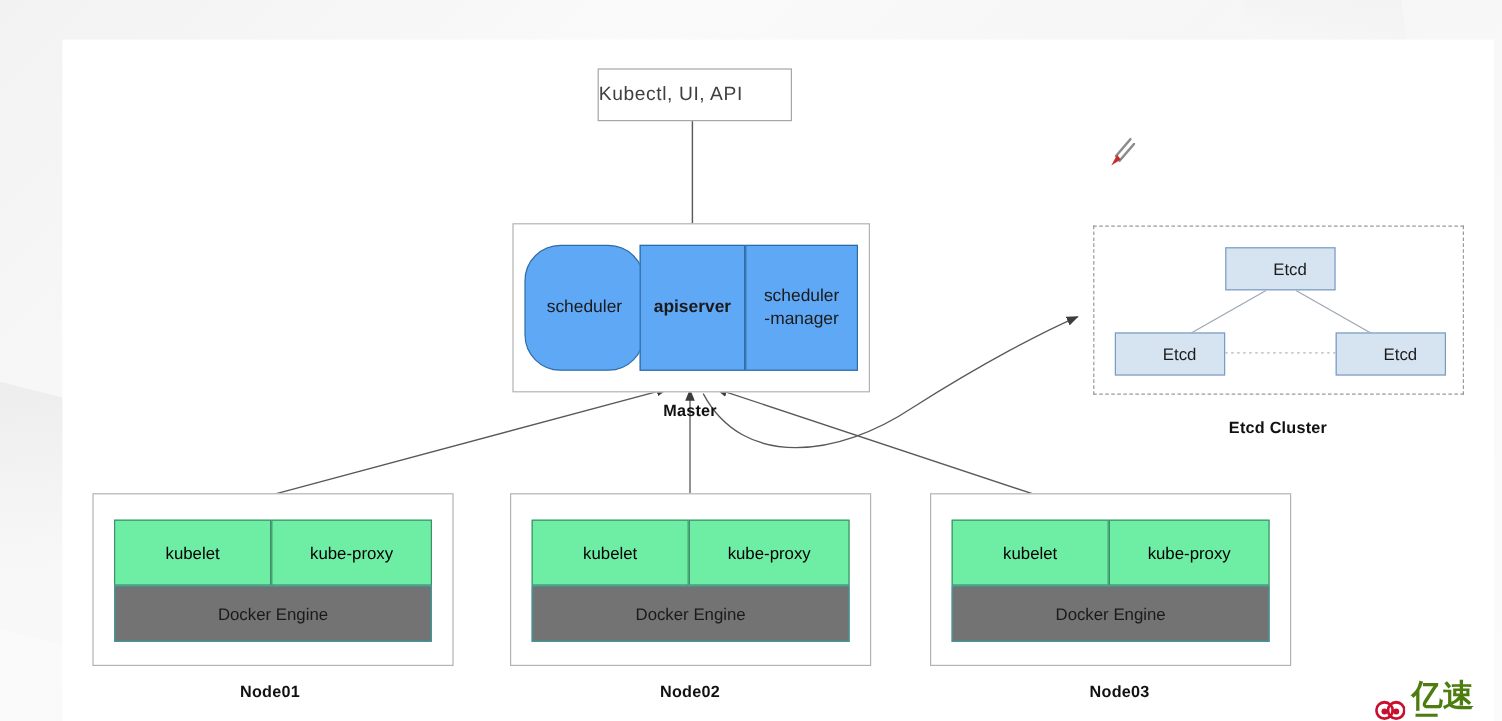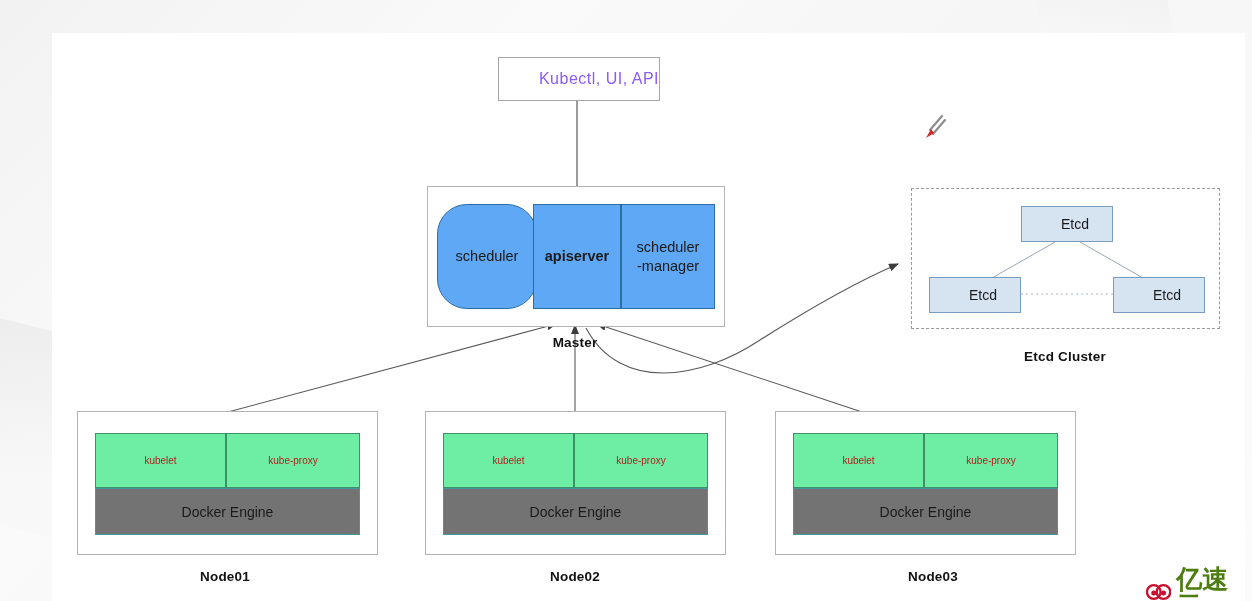--- a/index.html
+++ b/index.html
@@ -56,45 +56,44 @@
   }
   .outer-box {
     border: 1px solid #b3b3b3;
     background: #ffffff;
   }
   .plain-box {
     border: 1px solid #a6a6a6;
     background: #ffffff;
     display: flex;
     align-items: center;
-    justify-content: flex-end;
-    color: #8b5cf6;
+    justify-content: flex-start;
+    color: #404040;
     font-size: 16px;
     letter-spacing: 0.5px;
-    padding-left: 35px;
   }
   .master-panel {
     background: #5fa8f5;
     border: 1px solid #2e6ca4;
     display: flex;
     align-items: center;
     justify-content: center;
     text-align: center;
     color: #1a1a1a;
     font-size: 14.5px;
     line-height: 1.25;
   }
   .node-green {
     background: #6eeda5;
     border: 1px solid #3f8f68;
     display: flex;
     align-items: center;
     justify-content: center;
-    color: #b91c1c;
-    font-size: 10px;
+    color: #000000;
+    font-size: 14px;
   }
   .node-cyan {
     background: #737373;
     border: 1px solid #3a9c9c;
     display: flex;
     align-items: center;
     justify-content: center;
     color: #1a1a1a;
     font-size: 14px;
   }

